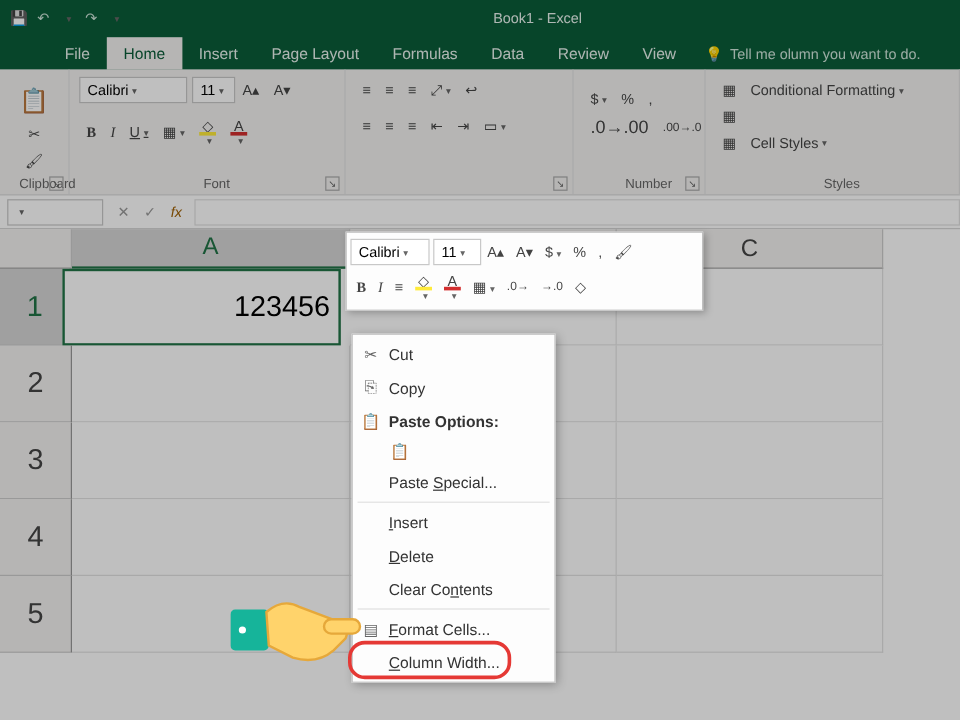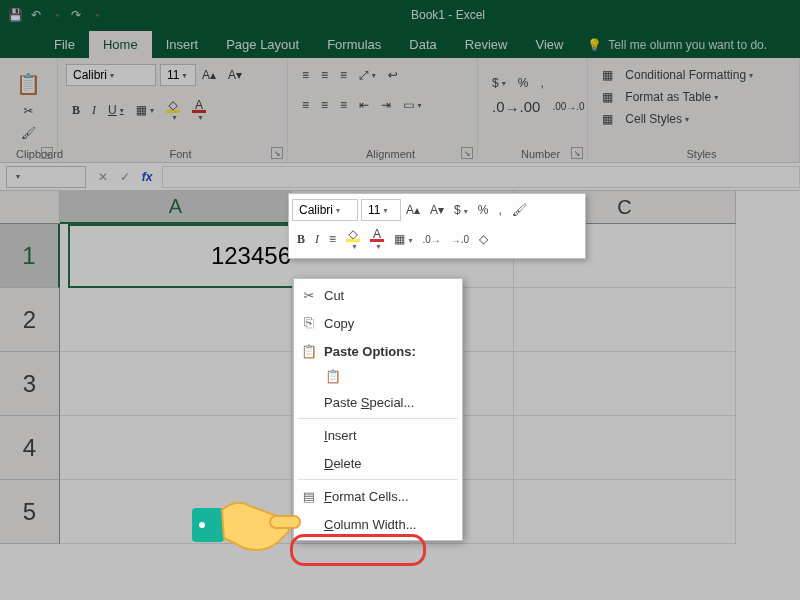--- a/index.html
+++ b/index.html
@@ -33,21 +33,21 @@
   .bold { font-weight: bold; font-family: "Times New Roman", serif; }
   .italic { font-style: italic; font-family: "Times New Roman", serif; }
   .underline { text-decoration: underline; }
   .color-strip { height: 3px; width: 14px; display:block; margin-top:-2px;}
   .stack { display:flex; flex-direction:column; align-items:center; }
 
   
   .formula-bar { height: 28px; border-bottom: 1px solid #d6d6d6; display: flex; align-items: center; background: #fff; position: relative; }
   .name-box { width: 80px; height: 22px; border: 1px solid #c8c8c8; margin: 0 6px; display:flex; align-items:center; padding:0 6px; color:#666; }
   .fb-btn { width: 22px; text-align: center; color: #999; }
-  .fx { font-style: italic; color: #1d4ed8; font-weight: bold; }
+  .fx { font-style: italic; color: #a16207; }
   .formula-input { flex: 1; height: 22px; border: 1px solid #e0e0e0; margin-left: 4px; }
 
   
   .mini-toolbar { position: absolute; left: 288px; top: 193px; width: 298px; background: #fdfdfd; border: 1px solid #c0c0c0; box-shadow: 2px 2px 6px rgba(0,0,0,0.25); z-index: 100; padding: 3px; }
   .mini-toolbar .row { padding: 2px 0; }
   .mini-toolbar .font-box { width: 66px; }
   .mini-toolbar .size-box { width: 40px; }
   .mt-btn { padding: 2px 5px; color:#444; font-size:12px; }
 
   
@@ -151,21 +151,20 @@
       <span class="btn">↩</span>
     </div>
     <div class="row" style="margin-top:8px">
       <span class="btn">≡</span>
       <span class="btn">≡</span>
       <span class="btn">≡</span>
       <span class="btn">⇤</span>
       <span class="btn">⇥</span>
       <span class="btn dd">▭</span>
     </div>
-    <div class="group-label">Alignment</div>
     <div class="group-launcher">↘</div>
   </div>
 
   <div class="group" style="width:110px">
     <div class="row" style="margin-top:8px">
       <span class="btn dd">$</span>
       <span class="btn">%</span>
       <span class="btn">,</span>
     </div>
     <div class="row">
@@ -176,21 +175,20 @@
     <div class="group-launcher">↘</div>
   </div>
 
   <div class="group" style="flex:1">
     <div class="row">
         <span class="btn">▦</span>
         <span class="btn dd">Conditional Formatting</span>
       </div>
     <div class="row">
         <span class="btn">▦</span>
-        <span class="btn dd">Format as Table</span>
       </div>
     <div class="row">
         <span class="btn">▦</span>
         <span class="btn dd">Cell Styles</span>
       </div>
     <div class="group-label">Styles</div>
   </div>
 </div>
 
 <div class="formula-bar">
@@ -200,21 +198,21 @@
   <div class="fb-btn fx">fx</div>
   <div class="formula-input"></div>
 </div>
 
 <div class="sheet" id="sheet" style="height:410px">
     <div class="corner"></div>
     <div class="colhdr sel" style="left: 60px; width: 232px;">A</div>
     <div class="colhdr" style="left: 292px; width: 222px;">B</div>
     <div class="colhdr" style="left: 514px; width: 222px;">C</div>
     <div class="rowhdr sel" style="top: 33px; height: 64px;">1</div>
-    <div class="cell sel" style="left: 68px; top: 33px; width: 232px; height: 64px;">123456</div>
+    <div class="cell sel" style="left: 52px; top: 33px; width: 232px; height: 64px;">123456</div>
     <div class="cell" style="left: 292px; top: 33px; width: 222px; height: 64px;"></div>
     <div class="cell" style="left: 514px; top: 33px; width: 222px; height: 64px;"></div>
     <div class="rowhdr" style="top: 97px; height: 64px;">2</div>
     <div class="cell" style="left: 60px; top: 97px; width: 232px; height: 64px;"></div>
     <div class="cell" style="left: 292px; top: 97px; width: 222px; height: 64px;"></div>
     <div class="cell" style="left: 514px; top: 97px; width: 222px; height: 64px;"></div>
     <div class="rowhdr" style="top: 161px; height: 64px;">3</div>
     <div class="cell" style="left: 60px; top: 161px; width: 232px; height: 64px;"></div>
     <div class="cell" style="left: 292px; top: 161px; width: 222px; height: 64px;"></div>
     <div class="cell" style="left: 514px; top: 161px; width: 222px; height: 64px;"></div>
@@ -277,20 +275,23 @@
   <div class="cm-item">
       <span>Paste <span class="underline-letter">S</span>pecial...</span>
     </div>
   <div class="cm-sep"></div>
   <div class="cm-item">
       <span><span class="underline-letter">I</span>nsert</span>
     </div>
   <div class="cm-item">
       <span><span class="underline-letter">D</span>elete</span>
     </div>
+  <div class="cm-item">
+      <span>Clear Co<span class="underline-letter">n</span>tents</span>
+    </div>
   <div class="cm-sep"></div>
   <div class="cm-item">
       <span class="cm-icon">▤</span>
       <span><span class="underline-letter">F</span>ormat Cells...</span>
     </div>
   <div class="cm-item">
       <span><span class="underline-letter">C</span>olumn Width...</span>
     </div>
 </div>
 

